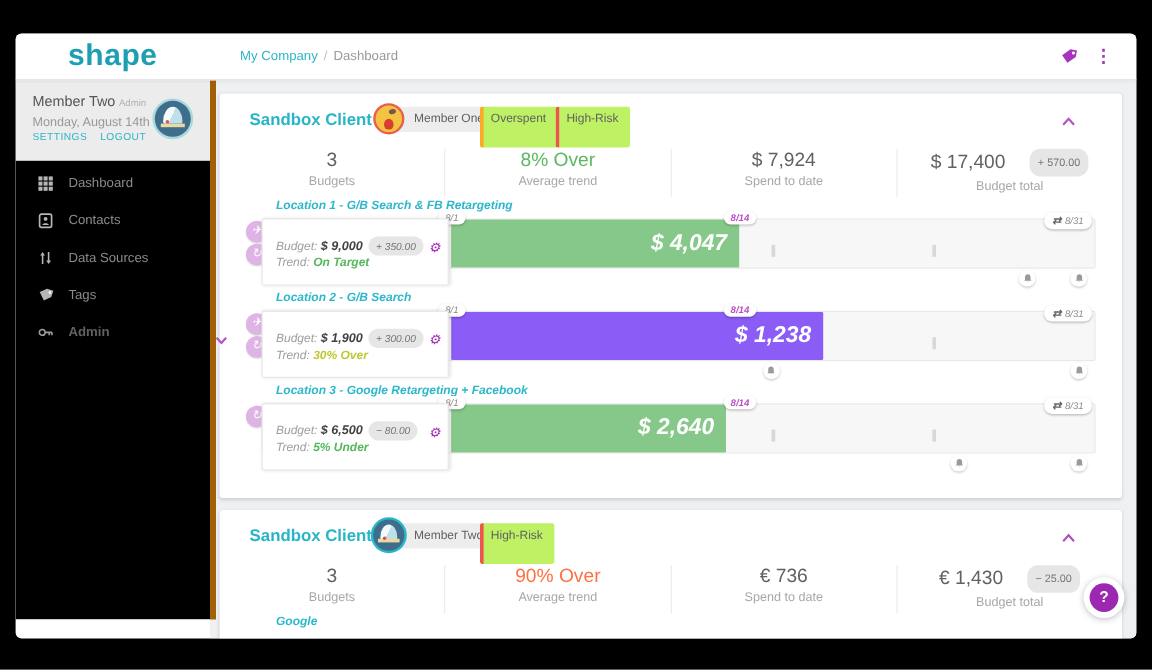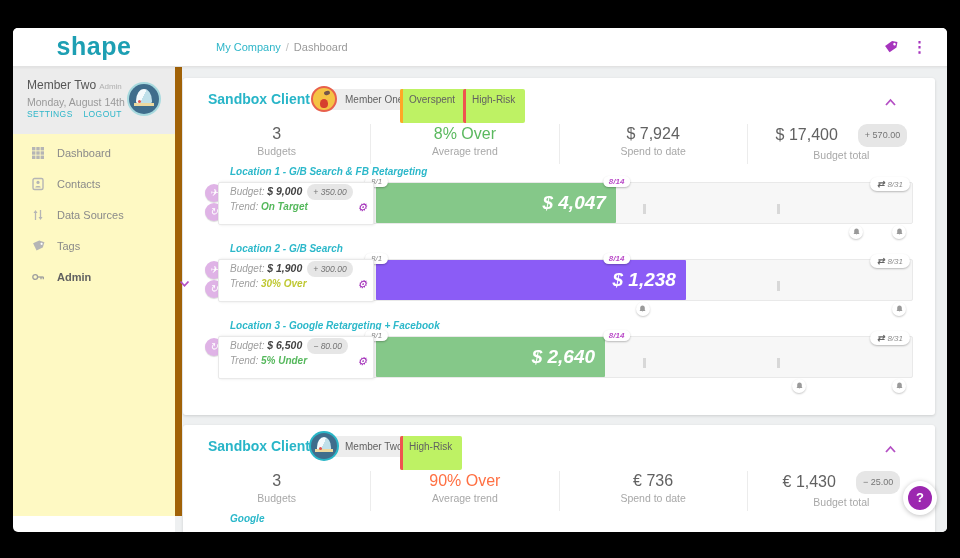--- a/index.html
+++ b/index.html
@@ -3,29 +3,29 @@
 <meta charset="utf-8">
 <style>
   html,body{margin:0;padding:0;}
   body{width:960px;height:558px;background:#000;position:relative;font-family:"Liberation Sans",sans-serif;overflow:hidden;}
   .frame{position:absolute;left:13px;top:28px;width:934px;height:504px;background:#fff;border-radius:5px;overflow:hidden;}
 
   
   .topbar{position:absolute;left:0;top:0;right:0;height:38px;background:#fff;border-bottom:1px solid #e2e2e2;box-shadow:0 1px 2px rgba(0,0,0,.05);z-index:20;}
   .logo{position:absolute;left:0;top:0;width:162px;height:38px;text-align:center;line-height:37px;font-size:25px;font-weight:bold;color:#1d9fb3;letter-spacing:.5px;}
   .breadcrumb{position:absolute;left:187px;top:0;height:38px;line-height:38px;font-size:11px;}
-  .crumb-company{color:#2eb6c9;cursor:pointer;margin-left:16px;}
+  .crumb-company{color:#2eb6c9;cursor:pointer;}
   .crumb-sep{color:#c0c0c0;margin:0 5px;}
   .crumb-page{color:#9a9a9a;}
   .topbar-ic{position:absolute;top:0;height:38px;display:flex;align-items:center;cursor:pointer;}
   .tagbtn{right:48px;}
   .kebab{right:20px;color:#a634bd;font-size:15px;font-weight:bold;letter-spacing:0;}
 
   
-  .sidebar{position:absolute;left:0;top:38px;width:162px;bottom:16px;background:#fef9c3;border-right:7px solid #a16207;z-index:10;}
+  .sidebar{position:absolute;left:0;top:38px;width:162px;bottom:16px;background:#000000;border-right:5px solid #a16207;z-index:10;}
   .userblock{height:59px;background:#ececec;padding:9px 0 0 14px;position:relative;}
   .u-name{font-size:12px;color:#555;}
   .u-role{font-size:8px;color:#b0b0b0;margin-left:3px;}
   .u-date{font-size:10.5px;color:#999;margin-top:3px;}
   .u-links{margin-top:1px;font-size:8.5px;font-weight:normal;color:#2eb6c9;letter-spacing:.4px;}
   .u-links span{margin-right:8px;cursor:pointer;}
   .avatar-m2{position:absolute;width:30px;height:30px;border-radius:50%;background:#3f6d8c;overflow:hidden;box-shadow:0 0 0 2px rgba(41,182,199,.35);}
   .ub-av{right:16px;top:18px;}
   .m2-dome{position:absolute;left:22%;top:16%;width:56%;height:48%;background:linear-gradient(115deg,#f4fafc 48%,#bfe0ea 48%);border-radius:50% 50% 6% 6%/ 85% 85% 12% 12%;}
   .m2-base{position:absolute;left:16%;top:62%;width:68%;height:13%;background:#ecd9a0;}
@@ -59,21 +59,21 @@
   .stat-value{font-size:16px;color:#616161;line-height:19px;white-space:nowrap;}
   .stat-label{font-size:10.5px;color:#a8a8a8;margin-top:2px;}
   .stat-pill{display:inline-block;background:#e6e6e6;border-radius:9px;font-size:9px;color:#757575;padding:2px 7px;margin-left:20px;vertical-align:2px;}
 
   .budget-row{position:absolute;left:0;right:0;height:74px;font-style:italic;}
   .r0{top:88px;}.r1{top:165px;}.r2{top:242px;}
   .budget-title{margin-left:47px;font-size:10px;font-weight:bold;color:#2cb8ca;cursor:pointer;}
   .row-btns{position:absolute;left:22px;top:18px;width:18px;z-index:1;}
   .circle-btn{width:18px;height:18px;border-radius:50%;background:#dfb3e6;color:#fff;font-size:10px;line-height:18px;text-align:center;margin-bottom:1px;box-shadow:0 1px 1px rgba(0,0,0,.15);cursor:pointer;}
   .track-body{position:absolute;left:35px;right:22px;top:16px;height:40px;background:#f7f7f7;border:1px solid #e9e9e9;border-radius:2px;z-index:2;}
-  .info-panel{position:absolute;left:-1px;top:-1px;width:154px;height:40px;background:#fff;border:1px solid #e9e9e9;border-radius:2px;box-shadow:1px 0 3px rgba(0,0,0,.10);z-index:5;padding-top:1px;box-sizing:content-box;}
+  .info-panel{position:absolute;left:-1px;top:-1px;width:154px;height:40px;background:#fff;border:1px solid #e9e9e9;border-radius:2px;box-shadow:1px 0 3px rgba(0,0,0,.10);z-index:5;padding-top:14px;box-sizing:content-box;}
   .ip-line{padding-left:11px;font-size:10px;color:#9e9e9e;line-height:14px;white-space:nowrap;}
   .ip-strong{color:#424242;font-weight:bold;font-size:10.5px;}
   .adj-pill{display:inline-block;background:#e6e6e6;border-radius:8px;font-size:8.5px;color:#757575;padding:1px 6px;margin-left:5px;}
   .trend-val{font-weight:bold;}
   .gear{position:absolute;right:6px;top:19px;color:#a12cb8;font-size:11px;line-height:11px;cursor:pointer;}
   .axis{position:absolute;left:154px;right:0;top:0;height:100%;}
   .bar-fill{position:absolute;left:3px;top:0;height:100%;border-radius:1px;z-index:1;}
   .bar-value{position:absolute;right:10px;top:50%;transform:translateY(-50%);color:#fff;font-size:19px;font-weight:bold;white-space:nowrap;}
   .tick{position:absolute;top:21px;width:3px;height:10px;background:#d8d8d8;}
   .t25{left:25%;}.t50{left:50%;}.t75{left:75%;}

